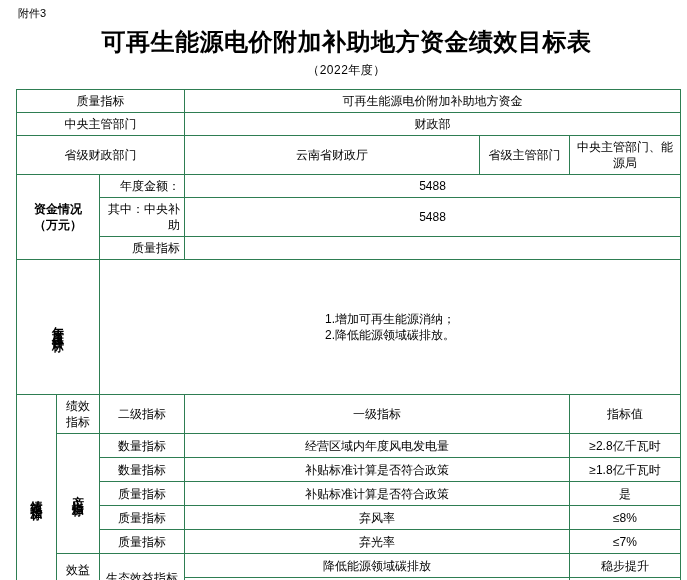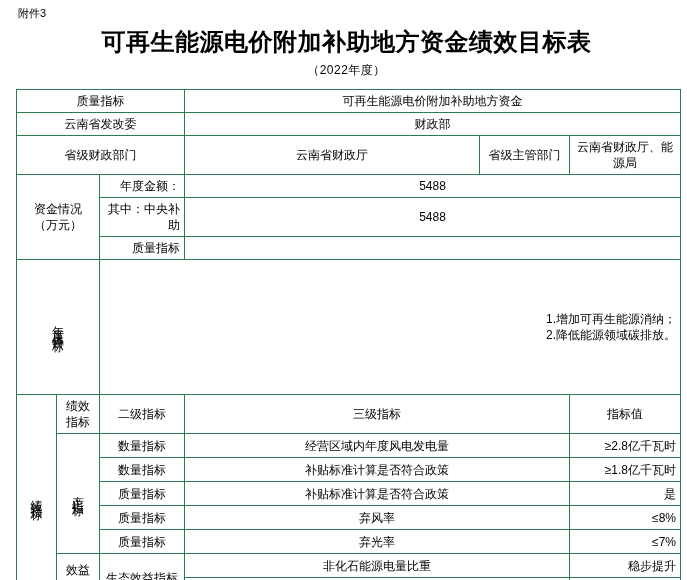--- a/index.html
+++ b/index.html
@@ -51,28 +51,28 @@
     border: 1px solid #2e7d52;
     font-size: 12px;
     padding: 3px 4px;
     vertical-align: middle;
     line-height: 16px;
   }
   .c {
     text-align: center;
   }
   .l {
-    text-align: right;
+    text-align: center;
   }
   .r {
     text-align: right;
     margin-left: 6px;
   }
   .bold {
-    font-weight: normal;
+    font-weight: bold;
   }
   .vert {
     writing-mode: vertical-rl;
     text-orientation: upright;
     letter-spacing: 3px;
     display: inline-block;
     line-height: 18px;
   }
   .vert-cell {
     text-align: center;
@@ -107,29 +107,29 @@
       <col style="width:111px">
     </colgroup>
     <tbody>
 
       <tr>
         <td class="c" colspan="3">质量指标</td>
         <td class="c" colspan="4">可再生能源电价附加补助地方资金</td>
       </tr>
 
       <tr>
-        <td class="c" colspan="3">云南省发改委</td>
+        <td class="c" colspan="3">中央主管部门</td>
         <td class="c" colspan="4">财政部</td>
       </tr>
 
       <tr>
         <td class="c" colspan="3">省级财政部门</td>
         <td class="c" colspan="2">云南省财政厅</td>
         <td class="c">省级主管部门</td>
-        <td class="c">云南省财政厅、能源局</td>
+        <td class="c">中央主管部门、能源局</td>
       </tr>
 
       <tr>
         <td class="c bold" colspan="2" rowspan="3">
           <div>资金情况</div>
           <div>（万元）</div>
         </td>
         <td class="r">年度金额：</td>
         <td class="c" colspan="4">5488</td>
       </tr>
@@ -151,21 +151,21 @@
           <div>2.降低能源领域碳排放。</div>
         </td>
       </tr>
 
       <tr class="h36">
         <td class="vert-cell bold" rowspan="8">
           <span class="vert">绩效指标</span>
         </td>
         <td class="c">绩效指标</td>
         <td class="c">二级指标</td>
-        <td class="c" colspan="3">三级指标</td>
+        <td class="c" colspan="3">一级指标</td>
         <td class="c">指标值</td>
       </tr>
 
       <tr class="h36">
         <td class="vert-cell bold" rowspan="5">
           <span class="vert">产出指标</span>
         </td>
         <td class="c">数量指标</td>
         <td class="c" colspan="3">经营区域内年度风电发电量</td>
         <td class="l">≥2.8亿千瓦时</td>
@@ -187,21 +187,21 @@
       </tr>
       <tr class="h36">
         <td class="c">质量指标</td>
         <td class="c" colspan="3">弃光率</td>
         <td class="l">≤7%</td>
       </tr>
 
       <tr class="h36">
         <td class="c" rowspan="2">效益指标</td>
         <td class="c" rowspan="2">生态效益指标</td>
-        <td class="c" colspan="3">非化石能源电量比重</td>
+        <td class="c" colspan="3">降低能源领域碳排放</td>
         <td class="l">稳步提升</td>
       </tr>
       <tr class="h36">
         <td class="c" colspan="3">二氧化碳减排</td>
         <td class="l">稳步提升</td>
       </tr>
     </tbody>
   </table>
 
 </div>

